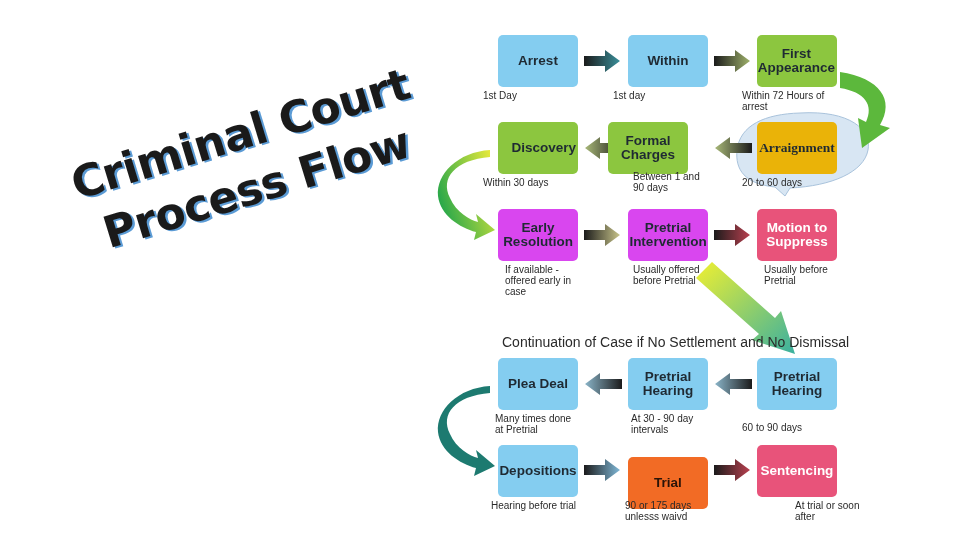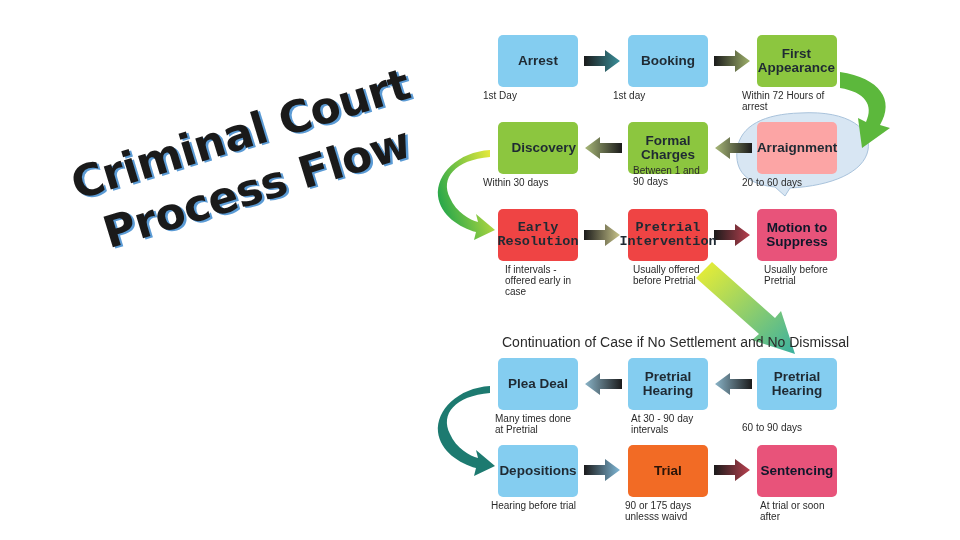--- a/index.html
+++ b/index.html
@@ -8,24 +8,24 @@
   .title { position:absolute; left:60px; top:160px; width:360px; transform:rotate(-17deg);
            transform-origin:left top; font-family:"DejaVu Sans", sans-serif; font-weight:bold;
            font-size:44px; line-height:56px; color:#1a1a1a; text-align:center;
            text-shadow: 2px 2px 0 #5b9bd5; letter-spacing:-0.5px; }
   .title span { display:block; }
   .box { position:absolute; width:80px; height:52px; border-radius:5px; display:flex;
          align-items:center; justify-content:center; text-align:center; font-weight:bold;
          font-size:13.5px; line-height:14px; color:#1f2a33; box-sizing:border-box; padding:2px; }
   .blue { background:#84cdf0; }
   .green { background:#8cc63f;justify-content:flex-end; }
-  .green2 { background:#fca5a5; }
-  .yellow { background:#ef4444;font-family:Liberation Mono, monospace; }
-  .pink { background:#e8537a; color:#0f172a;justify-content:center; }
-  .orange { background:#f26b25; color:#2a1408; }
+  .green2 { background:#eab308;font-family:Liberation Serif, serif; }
+  .yellow { background:#d946ef; }
+  .pink { background:#e8537a; color:#ffffff;justify-content:center; }
+  .orange { background:#f26b25; color:#2a1408;margin-top:12px; }
   .cap { position:absolute; width:110px; text-align:left; font-size:10px; line-height:11px; color:#2a2a2a; }
   .note { position:absolute; left:502px; top:334px; font-size:14px; color:#2a2a2a; }
   svg.overlay { position:absolute; left:0; top:0; }
 </style>
 </head>
 <body>
 
 <div class="title">
   <span>Criminal Court</span>
   <span>Process Flow</span>
@@ -95,45 +95,45 @@
 
   <path d="M584,465 H605 V459 L620,470 L605,481 V475 H584 Z" fill="url(#gSteel)"></path>
   <path d="M714,465 H735 V459 L750,470 L735,481 V475 H714 Z" fill="url(#gRed)"></path>
 </svg>
 
 <div class="box blue" style="left:498px;top:35px">
     <span>Arrest</span>
   </div>
 <div class="cap" style="left:483px;top:90px">1st Day</div>
 <div class="box blue" style="left:628px;top:35px">
-    <span>Booking</span>
+    <span>Within</span>
   </div>
 <div class="cap" style="left:613px;top:90px">1st day</div>
 <div class="box green" style="left:757px;top:35px">
     <span>First Appearance</span>
   </div>
 <div class="cap" style="left:742px;top:90px;width:110px">Within 72 Hours of arrest</div>
 
 <div class="box green2" style="left:757px;top:122px">
     <span>Arraignment</span>
   </div>
 <div class="cap" style="left:742px;top:177px">20 to 60 days</div>
-<div class="box green" style="left:628px;top:122px">
+<div class="box green" style="left:608px;top:122px">
     <span>Formal Charges</span>
   </div>
-<div class="cap" style="left:613px;top:165px;width:110px;padding:0 20px;box-sizing:border-box">Between 1 and 90 days</div>
+<div class="cap" style="left:613px;top:171px;width:110px;padding:0 20px;box-sizing:border-box">Between 1 and 90 days</div>
 <div class="box green" style="left:498px;top:122px">
     <span>Discovery</span>
   </div>
 <div class="cap" style="left:483px;top:177px">Within 30 days</div>
 
 <div class="box yellow" style="left:498px;top:209px">
     <span>Early Resolution</span>
   </div>
-<div class="cap" style="left:483px;top:264px;padding:0 22px;box-sizing:border-box">If intervals - offered early in case</div>
+<div class="cap" style="left:483px;top:264px;padding:0 22px;box-sizing:border-box">If available - offered early in case</div>
 <div class="box yellow" style="left:628px;top:209px">
     <span>Pretrial Intervention</span>
   </div>
 <div class="cap" style="left:613px;top:264px;padding:0 20px;box-sizing:border-box">Usually offered before Pretrial</div>
 <div class="box pink" style="left:757px;top:209px">
     <span>Motion to Suppress</span>
   </div>
 <div class="cap" style="left:742px;top:264px;padding:0 22px;box-sizing:border-box">Usually before Pretrial</div>
 
 <div class="note">Continuation of Case if No Settlement and No Dismissal</div>
@@ -155,13 +155,13 @@
     <span>Depositions</span>
   </div>
 <div class="cap" style="left:483px;top:500px;padding:0 8px;box-sizing:border-box">Hearing before trial</div>
 <div class="box orange" style="left:628px;top:445px">
     <span>Trial</span>
   </div>
 <div class="cap" style="left:613px;top:500px;padding:0 12px;box-sizing:border-box">90 or 175 days unlesss waivd</div>
 <div class="box pink" style="left:757px;top:445px">
     <span>Sentencing</span>
   </div>
-<div class="cap" style="left:745px;top:500px;padding:0 15px;box-sizing:border-box">At trial or soon after</div>
+<div class="cap" style="left:780px;top:500px;padding:0 15px;box-sizing:border-box">At trial or soon after</div>
 
 </body></html>

